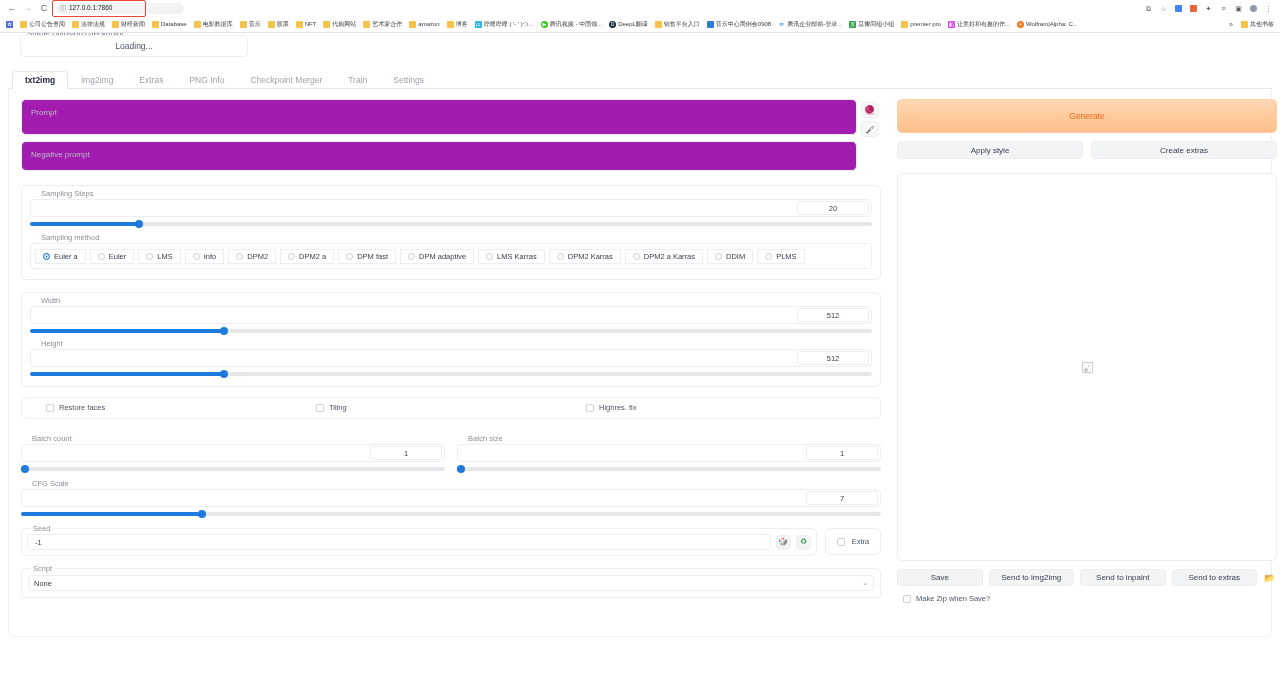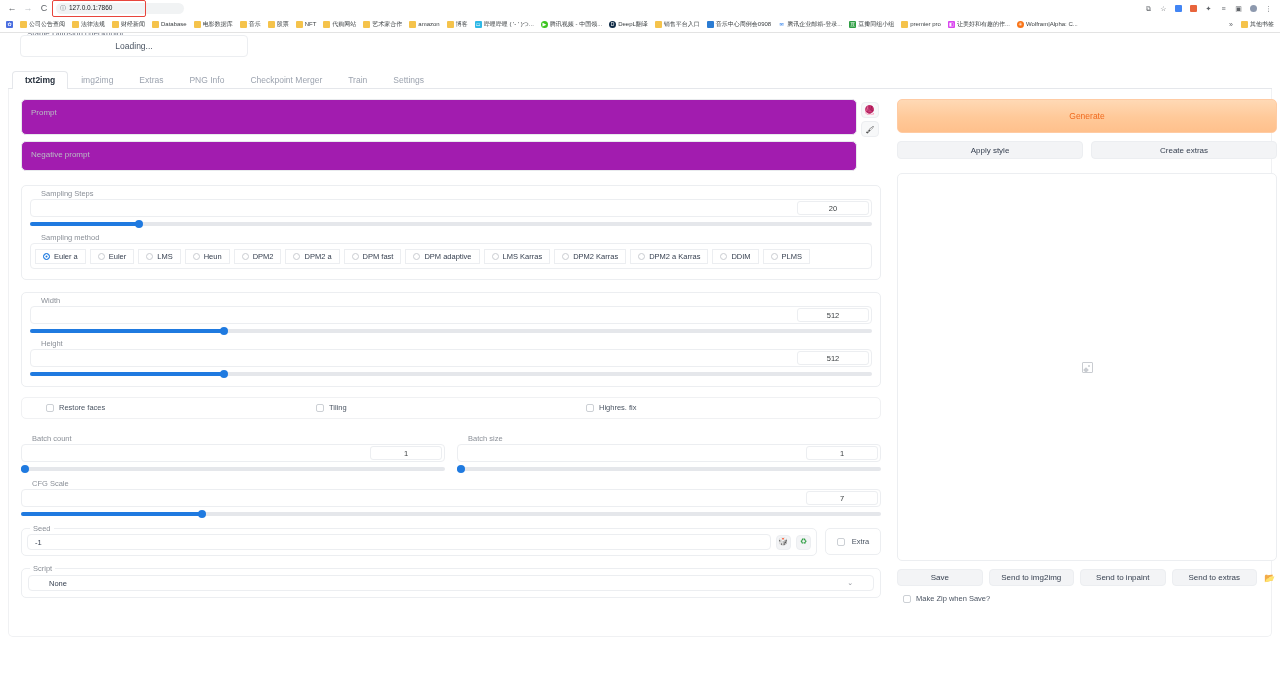--- a/index.html
+++ b/index.html
@@ -408,21 +408,21 @@
     padding: 6px 6px 6px 6px;
   }
   .select {
     height: 16px;
     border: 1px solid #eceef1;
     border-radius: 4px;
     background: #fff;
     display: flex;
     align-items: center;
     justify-content: space-between;
-    padding: 0 20px;
+    padding: 0 5px;
     font-size: 7.5px;
     color: #374151;
   }
   .chev { font-size: 7px; color: #8b9098; }
 
   
   .result-panel {
     border: 1px solid #eceef1;
     border-radius: 5px;
     height: 388px;
@@ -703,21 +703,21 @@
               <div class="radio">
                   <span class="dot"></span>
                   <span class="rlbl">Euler</span>
                 </div>
               <div class="radio">
                   <span class="dot"></span>
                   <span class="rlbl">LMS</span>
                 </div>
               <div class="radio">
                   <span class="dot"></span>
-                  <span class="rlbl">Heun</span>
+                  <span class="rlbl">Info</span>
                 </div>
               <div class="radio">
                   <span class="dot"></span>
                   <span class="rlbl">DPM2</span>
                 </div>
               <div class="radio">
                   <span class="dot"></span>
                   <span class="rlbl">DPM2 a</span>
                 </div>
               <div class="radio">

